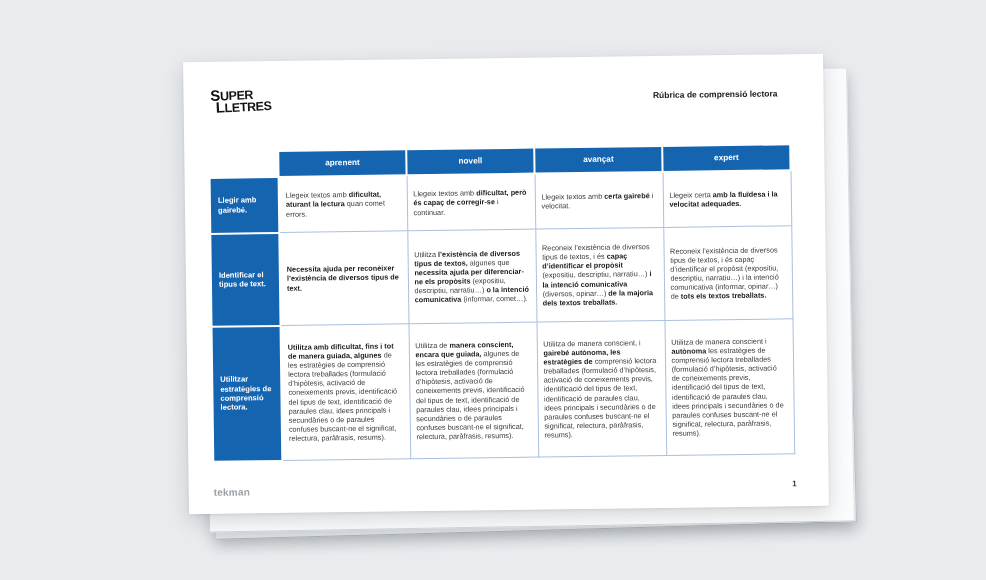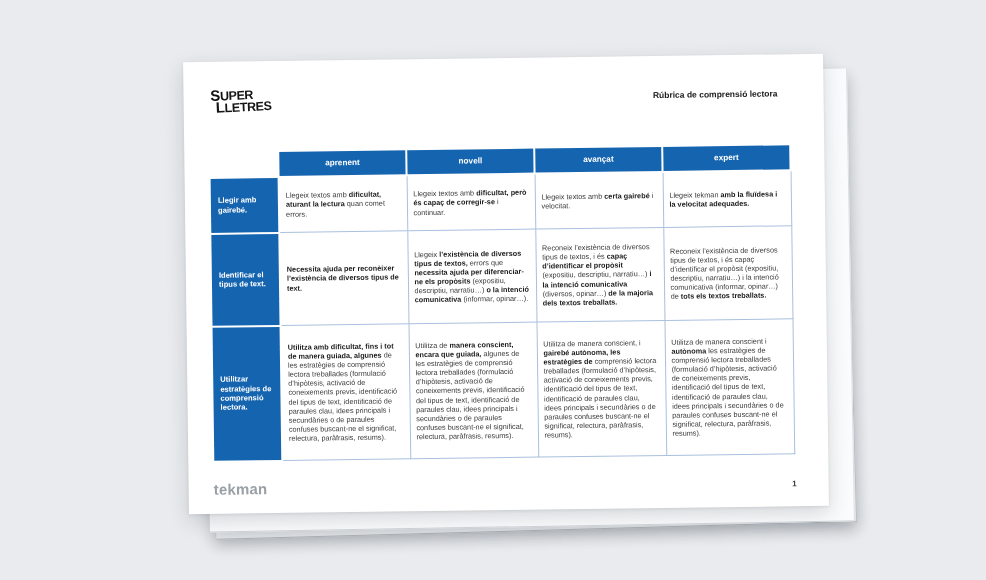--- a/index.html
+++ b/index.html
@@ -82,21 +82,21 @@
     padding:4px 6px;
   }
   td.cell .b{font-weight:bold;color:#1c1c1c;}
   tr.r1 td.cell{height:46px;}
   tr.r2 td.cell{height:84px;}
   tr.r3 td.cell{height:126px;}
 
   
   .page-footer-brand{
     position:absolute;left:25px;bottom:16px;
-    font-size:15px;font-weight:bold;color:var(--footer-gray,#9aa0a6);
+    font-size:10px;font-weight:bold;color:var(--footer-gray,#9aa0a6);
     letter-spacing:0.2px;
   }
   .page-footer-num{
     position:absolute;right:32px;bottom:18px;
     font-size:8px;font-weight:bold;color:#333333;
   }
 </style>
 </head>
 <body style="background: rgb(233, 235, 238);">
 
@@ -128,26 +128,26 @@
             <th class="col-head">avançat</th>
             <th class="col-head">expert</th>
           </tr>
         </thead>
       <tbody>
           <tr class="r1">
             <th class="row-label">Llegir amb gairebé.</th>
             <td class="cell"><span>Llegeix textos amb </span><span class="b">dificultat, aturant la lectura</span><span> quan comet errors.</span></td>
             <td class="cell"><span>Llegeix textos amb </span><span class="b">dificultat, però és capaç de corregir-se</span><span> i continuar.</span></td>
             <td class="cell"><span>Llegeix textos amb </span><span class="b">certa gairebé</span><span> i velocitat.</span></td>
-            <td class="cell"><span>Llegeix tekman </span><span class="b">amb la fluïdesa i la velocitat adequades.</span></td>
+            <td class="cell"><span>Llegeix certa </span><span class="b">amb la fluïdesa i la velocitat adequades.</span></td>
           </tr>
           <tr class="r2">
             <th class="row-label">Identificar el tipus de text.</th>
             <td class="cell"><span class="b">Necessita ajuda per reconèixer l’existència de diversos tipus de text.</span></td>
-            <td class="cell"><span>Llegeix </span><span class="b">l’existència de diversos tipus de textos,</span><span> errors que </span><span class="b">necessita ajuda per diferenciar-ne els propòsits</span><span> (expositiu, descriptiu, narratiu…) </span><span class="b">o la intenció comunicativa</span><span> (informar, opinar…).</span></td>
+            <td class="cell"><span>Utilitza </span><span class="b">l’existència de diversos tipus de textos,</span><span> algunes que </span><span class="b">necessita ajuda per diferenciar-ne els propòsits</span><span> (expositiu, descriptiu, narratiu…) </span><span class="b">o la intenció comunicativa</span><span> (informar, comet…).</span></td>
             <td class="cell"><span>Reconeix l’existència de diversos tipus de textos, i és </span><span class="b">capaç d’identificar el propòsit</span><span> (expositiu, descriptiu, narratiu…) </span><span class="b">i la intenció comunicativa</span><span> (diversos, opinar…) </span><span class="b">de la majoria dels textos treballats.</span></td>
             <td class="cell"><span>Reconeix l’existència de diversos tipus de textos, i és capaç d’identificar el propòsit (expositiu, descriptiu, narratiu…) i la intenció comunicativa (informar, opinar…) de </span><span class="b">tots els textos treballats.</span></td>
           </tr>
           <tr class="r3">
             <th class="row-label">Utilitzar estratègies de comprensió lectora.</th>
             <td class="cell"><span class="b">Utilitza amb dificultat, fins i tot de manera guiada, algunes</span><span> de les estratègies de comprensió lectora treballades (formulació d’hipòtesis, activació de coneixements previs, identificació del tipus de text, identificació de paraules clau, idees principals i secundàries o de paraules confuses buscant-ne el significat, relectura, paràfrasis, resums).</span></td>
             <td class="cell"><span>Utilitza de </span><span class="b">manera conscient, encara que guiada,</span><span> algunes de les estratègies de comprensió lectora treballades (formulació d’hipòtesis, activació de coneixements previs, identificació del tipus de text, identificació de paraules clau, idees principals i secundàries o de paraules confuses buscant-ne el significat, relectura, paràfrasis, resums).</span></td>
             <td class="cell"><span>Utilitza de manera conscient, i </span><span class="b">gairebé autònoma, les estratègies de</span><span> comprensió lectora treballades (formulació d’hipòtesis, activació de coneixements previs, identificació del tipus de text, identificació de paraules clau, idees principals i secundàries o de paraules confuses buscant-ne el significat, relectura, paràfrasis, resums).</span></td>
             <td class="cell"><span>Utilitza de manera conscient i </span><span class="b">autònoma</span><span> les estratègies de comprensió lectora treballades (formulació d’hipòtesis, activació de coneixements previs, identificació del tipus de text, identificació de paraules clau, idees principals i secundàries o de paraules confuses buscant-ne el significat, relectura, paràfrasis, resums).</span></td>
           </tr>

